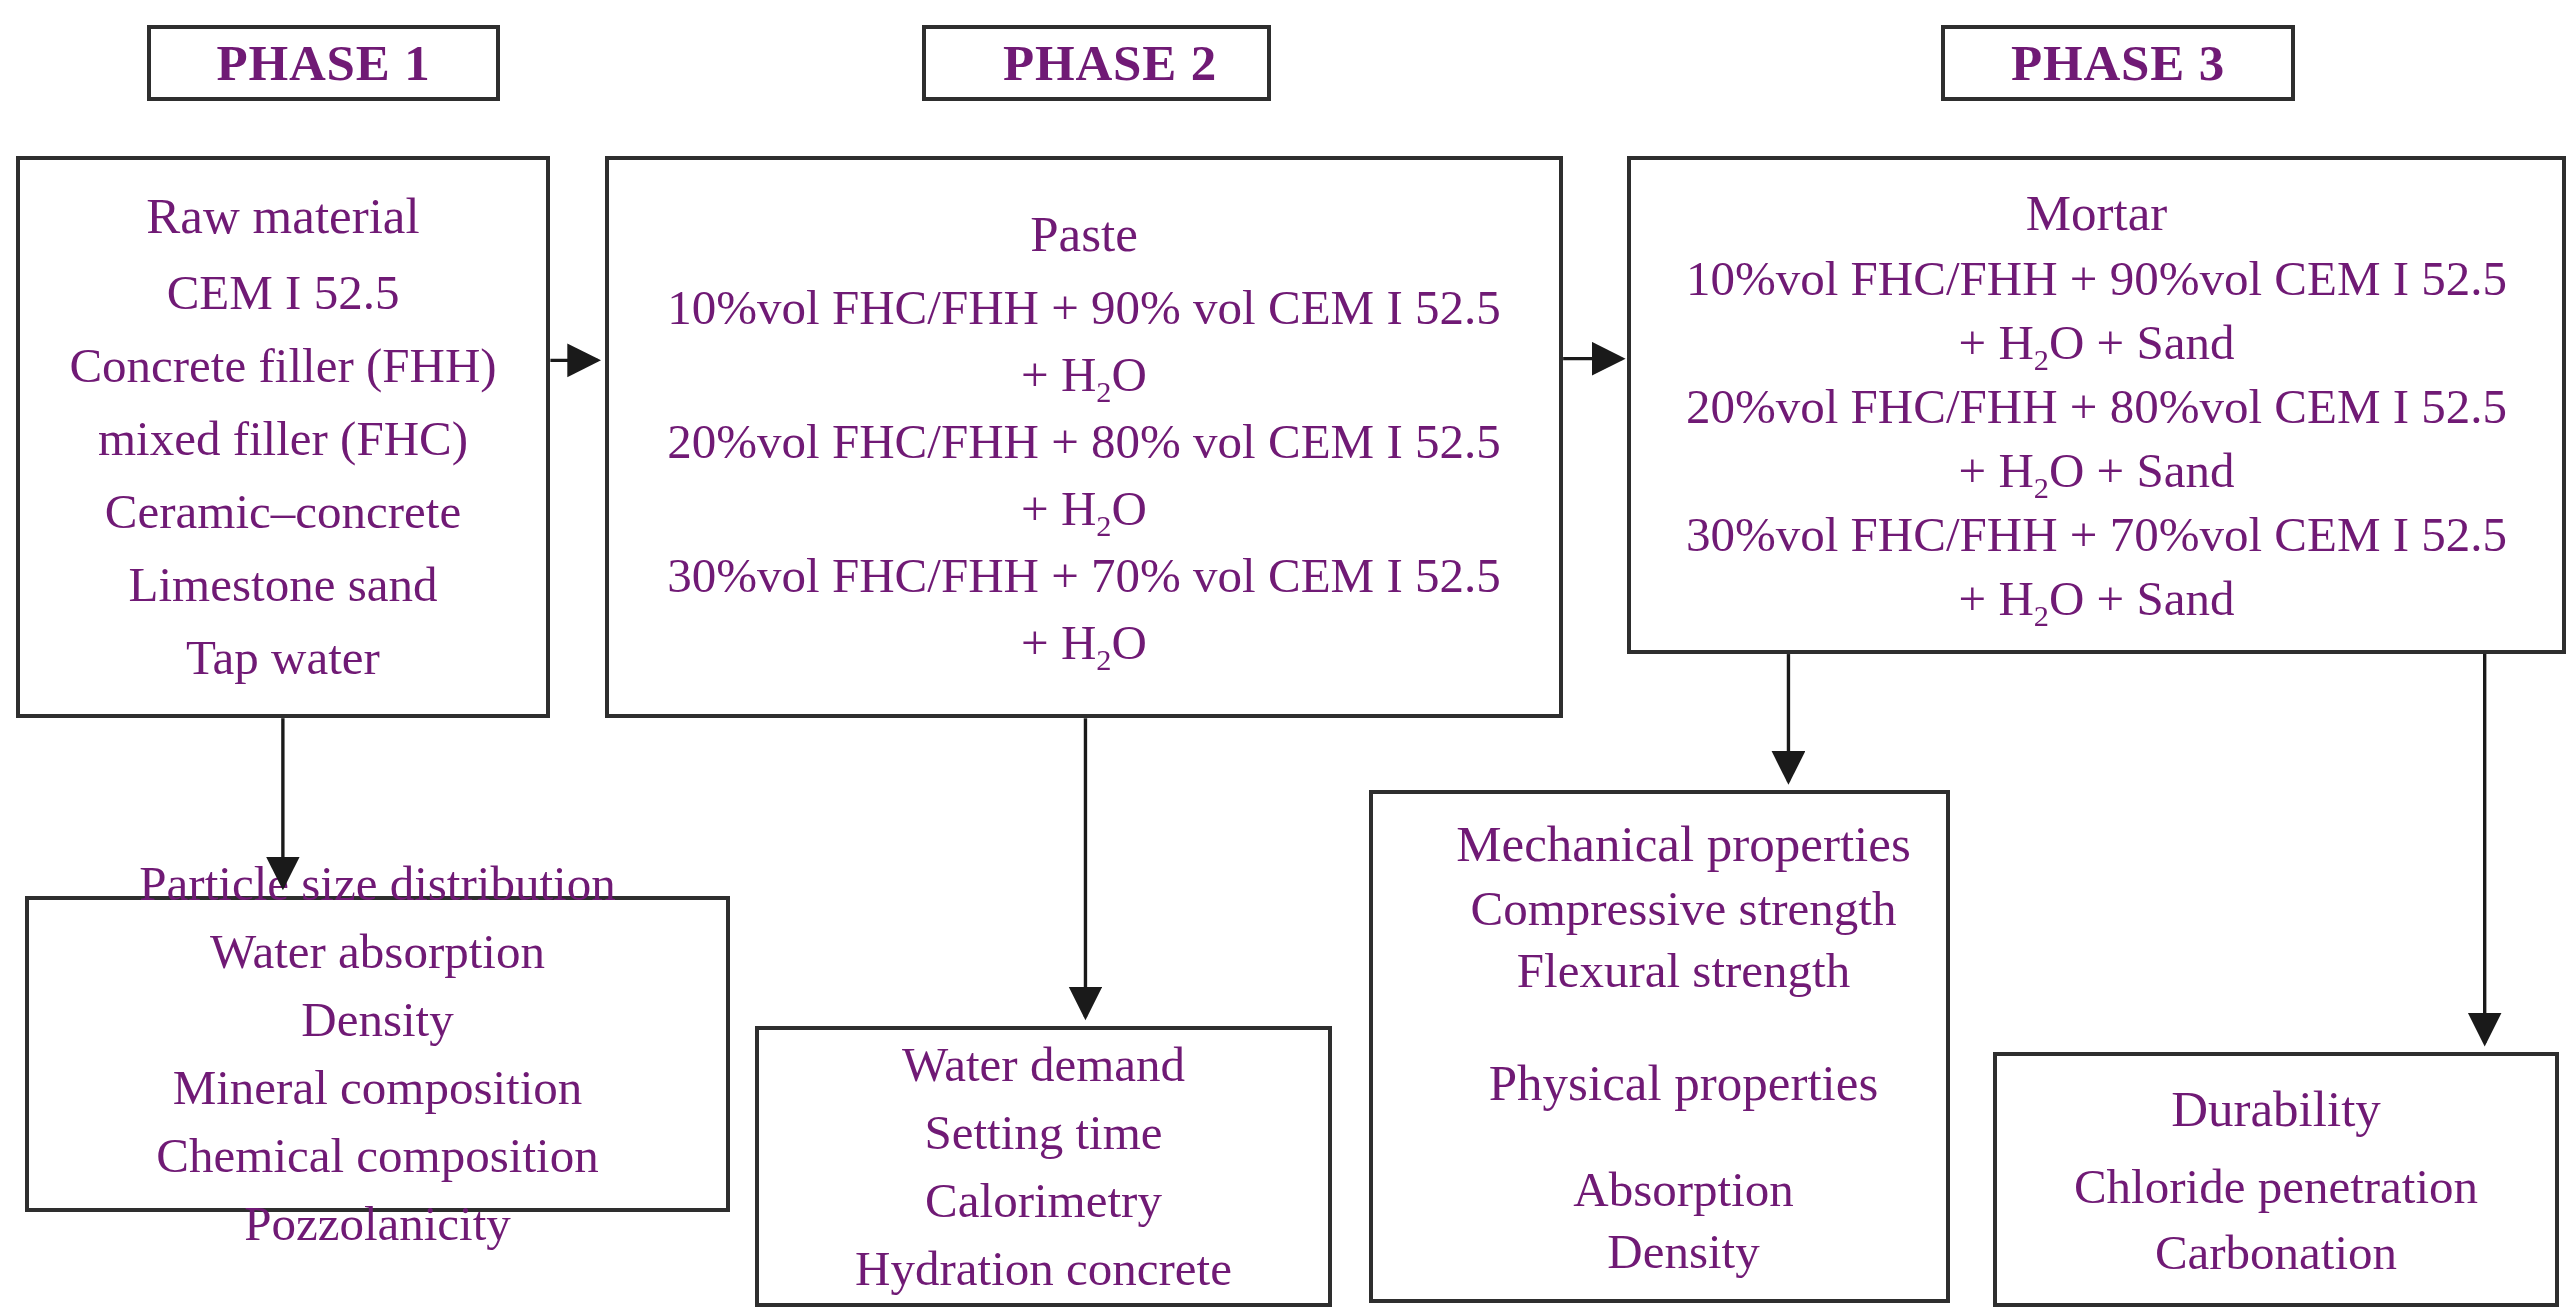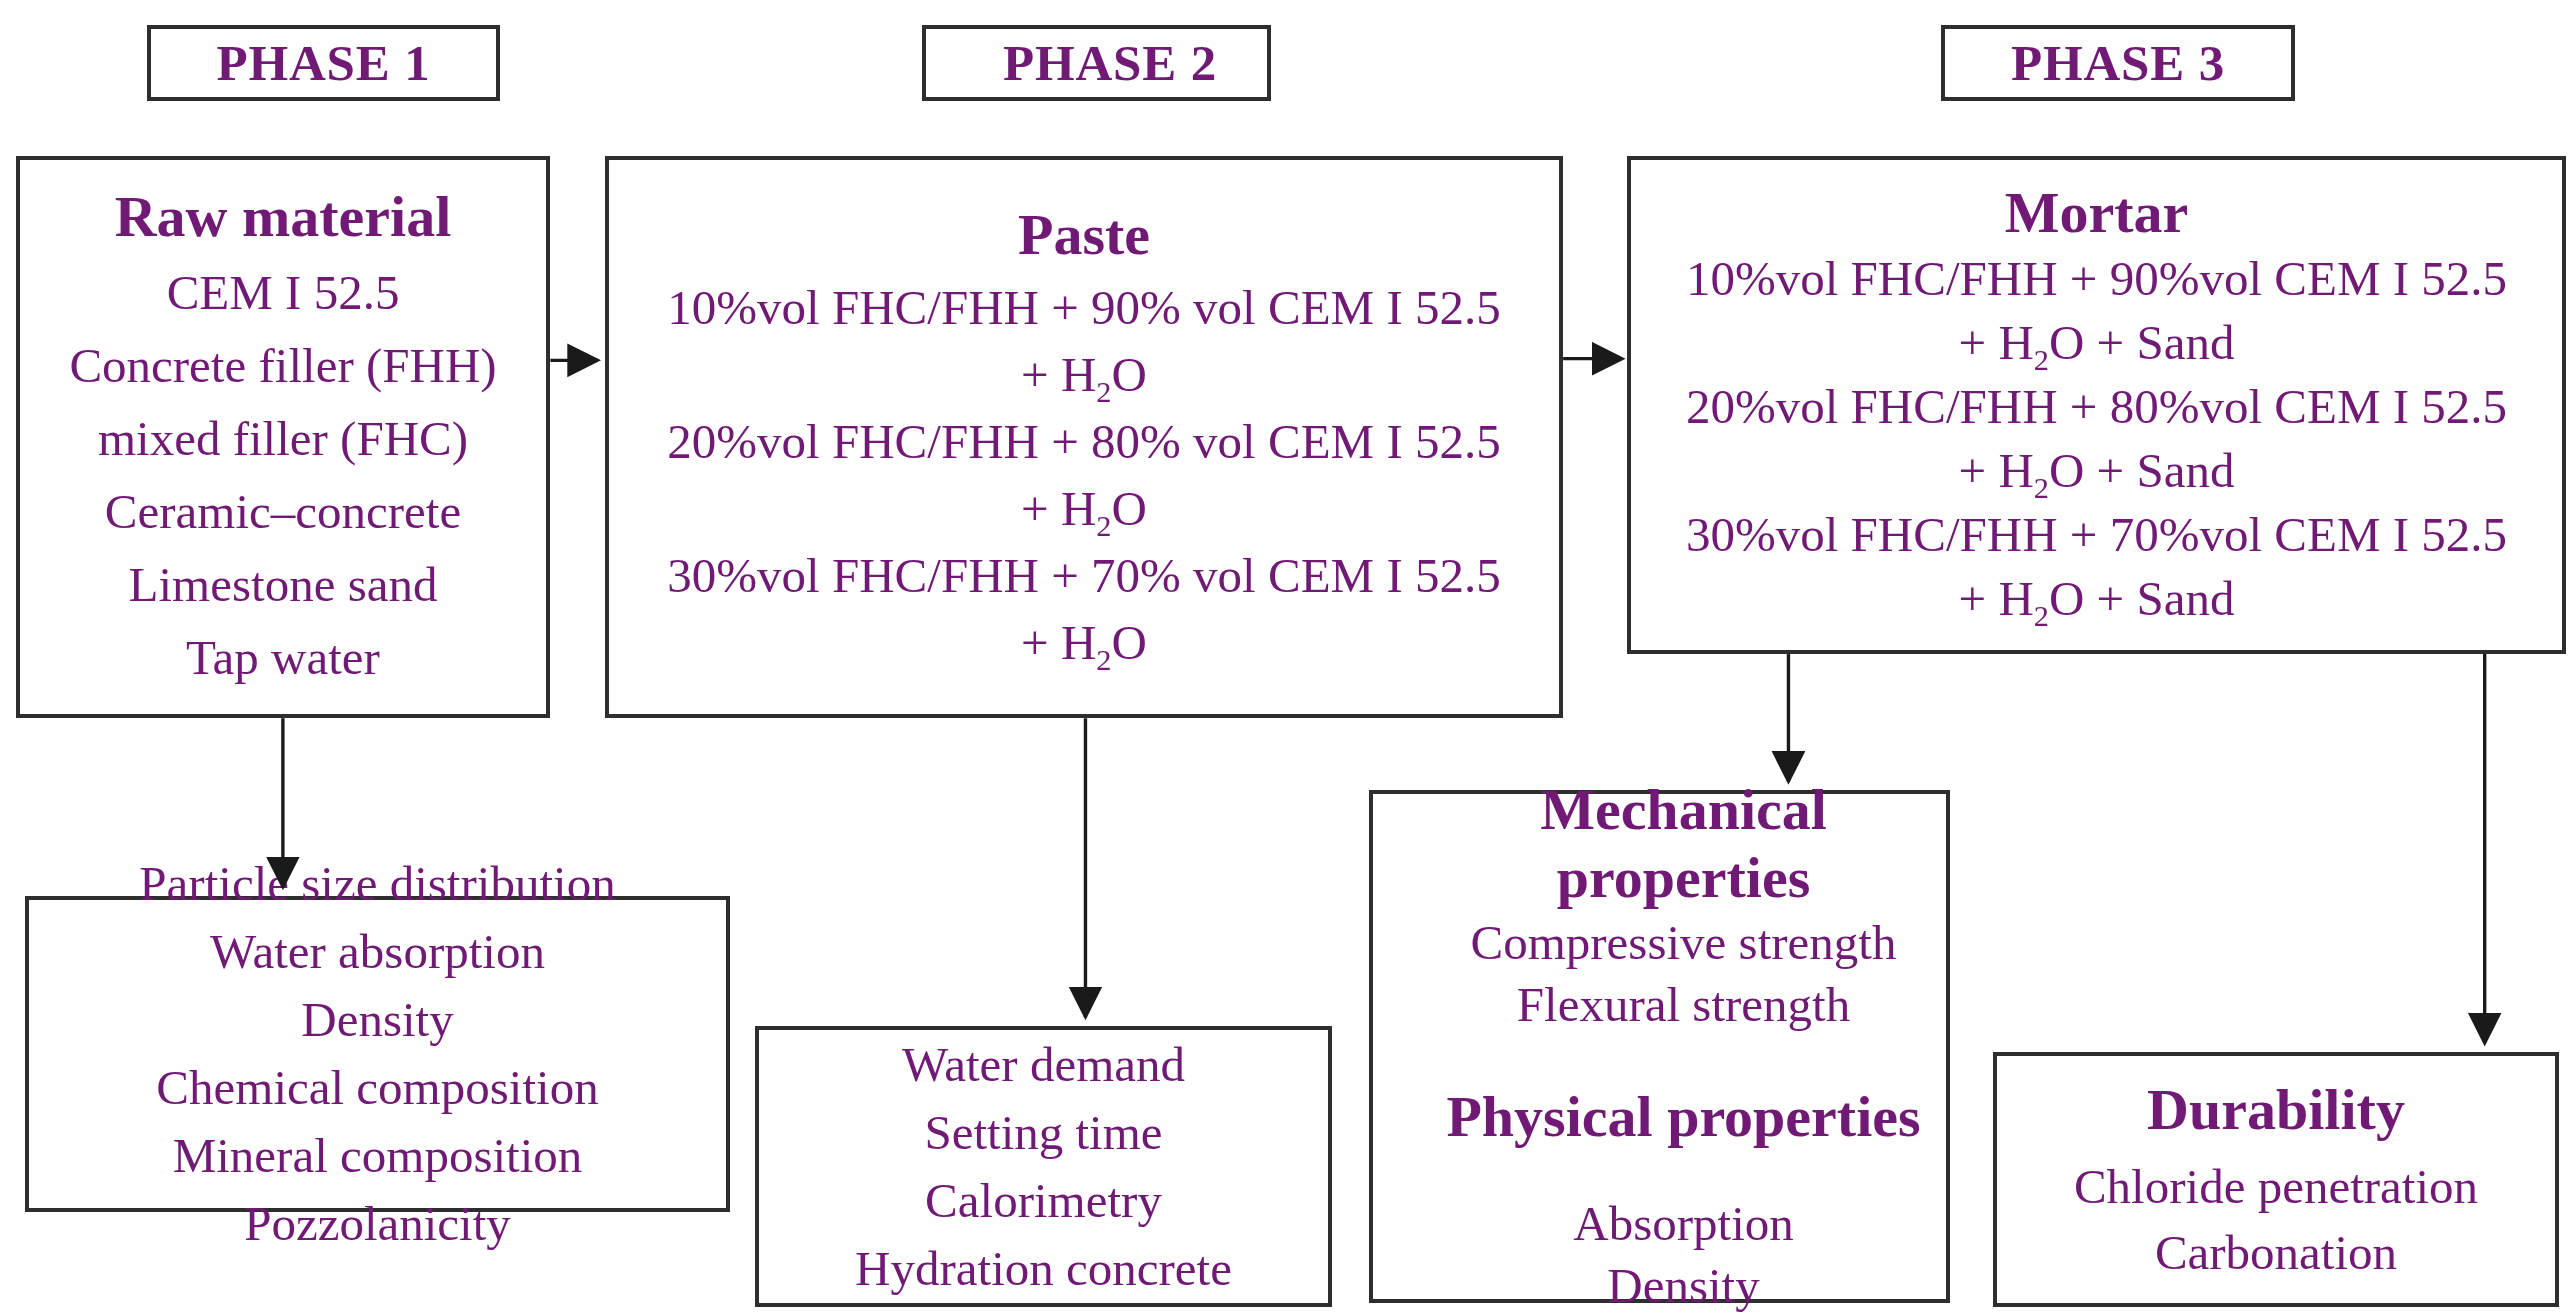--- a/index.html
+++ b/index.html
@@ -31,22 +31,22 @@
     border-width: 4.2px;
     font-weight: bold;
     font-size: 51px;
     letter-spacing: 0.8px;
   }
   #phase1 { left: 147px; top: 25px;  width: 353px;  height: 76px; }
   #phase2 { left: 922px; top: 25px; width: 349px;  height: 76px; padding-left: 27px; }
   #phase3 { left: 1941px; top: 25px; width: 354px;  height: 76px; }
 
   .box .title {
-    font-weight: bold;
-    font-size: 58px;
+    font-weight: normal;
+    font-size: 51px;
     line-height: 73px;
   }
   .box .line {
     font-size: 49px;
   }
 
   #raw-box  { left: 16px;  top: 156px; width: 534px;  height: 562px; }
   #raw-box .line { line-height: 73px; }
   #raw-box .title { margin-bottom: 3.4px; }
 
@@ -139,22 +139,22 @@
     <div>
       <div class="line">30%vol FHC/FHH + 70%vol CEM I 52.5</div>
       <div class="line"><span>+ H</span><sub>2</sub><span>O + Sand</span></div>
     </div>
   </div>
 
   <div class="box" id="raw-tests-box">
     <div class="line">Particle size distribution</div>
     <div class="line">Water absorption</div>
     <div class="line">Density</div>
+    <div class="line">Mineral composition</div>
     <div class="line">Chemical composition</div>
-    <div class="line">Mineral composition</div>
     <div class="line">Pozzolanicity</div>
   </div>
 
   <div class="box" id="paste-tests-box">
     <div class="line">Water demand</div>
     <div class="line">Setting time</div>
     <div class="line">Calorimetry</div>
     <div class="line">Hydration concrete</div>
   </div>
 

